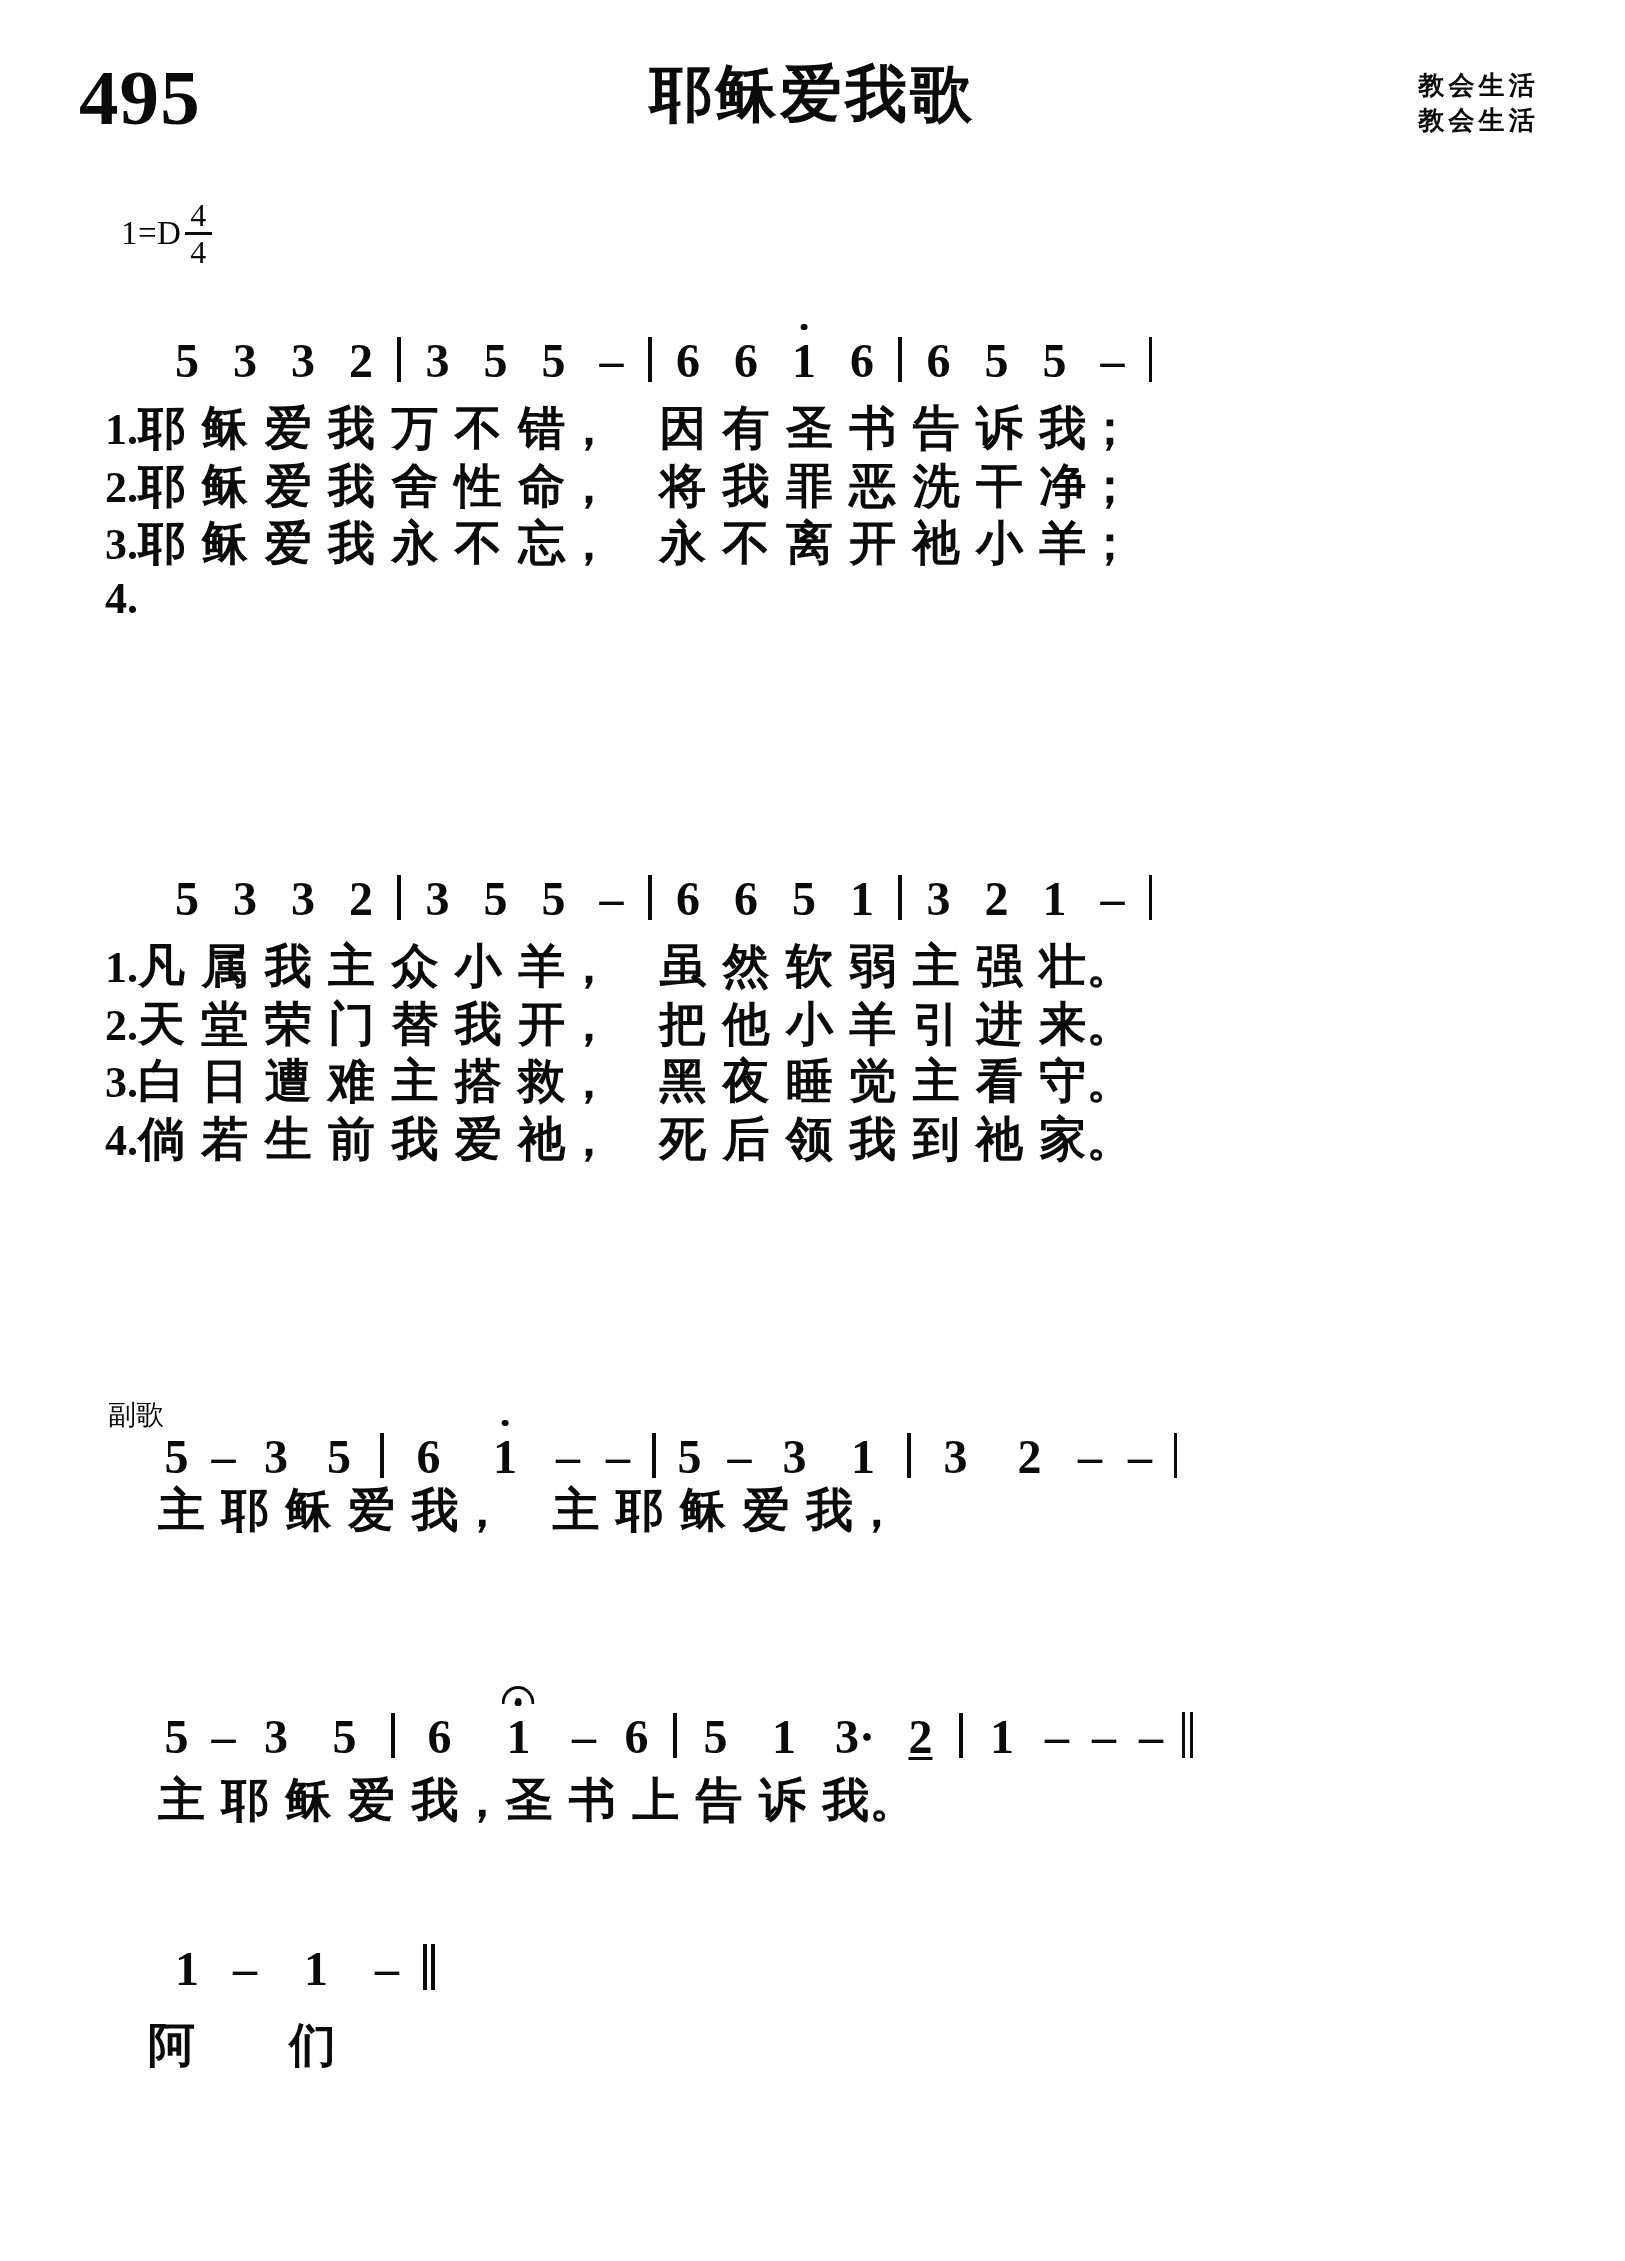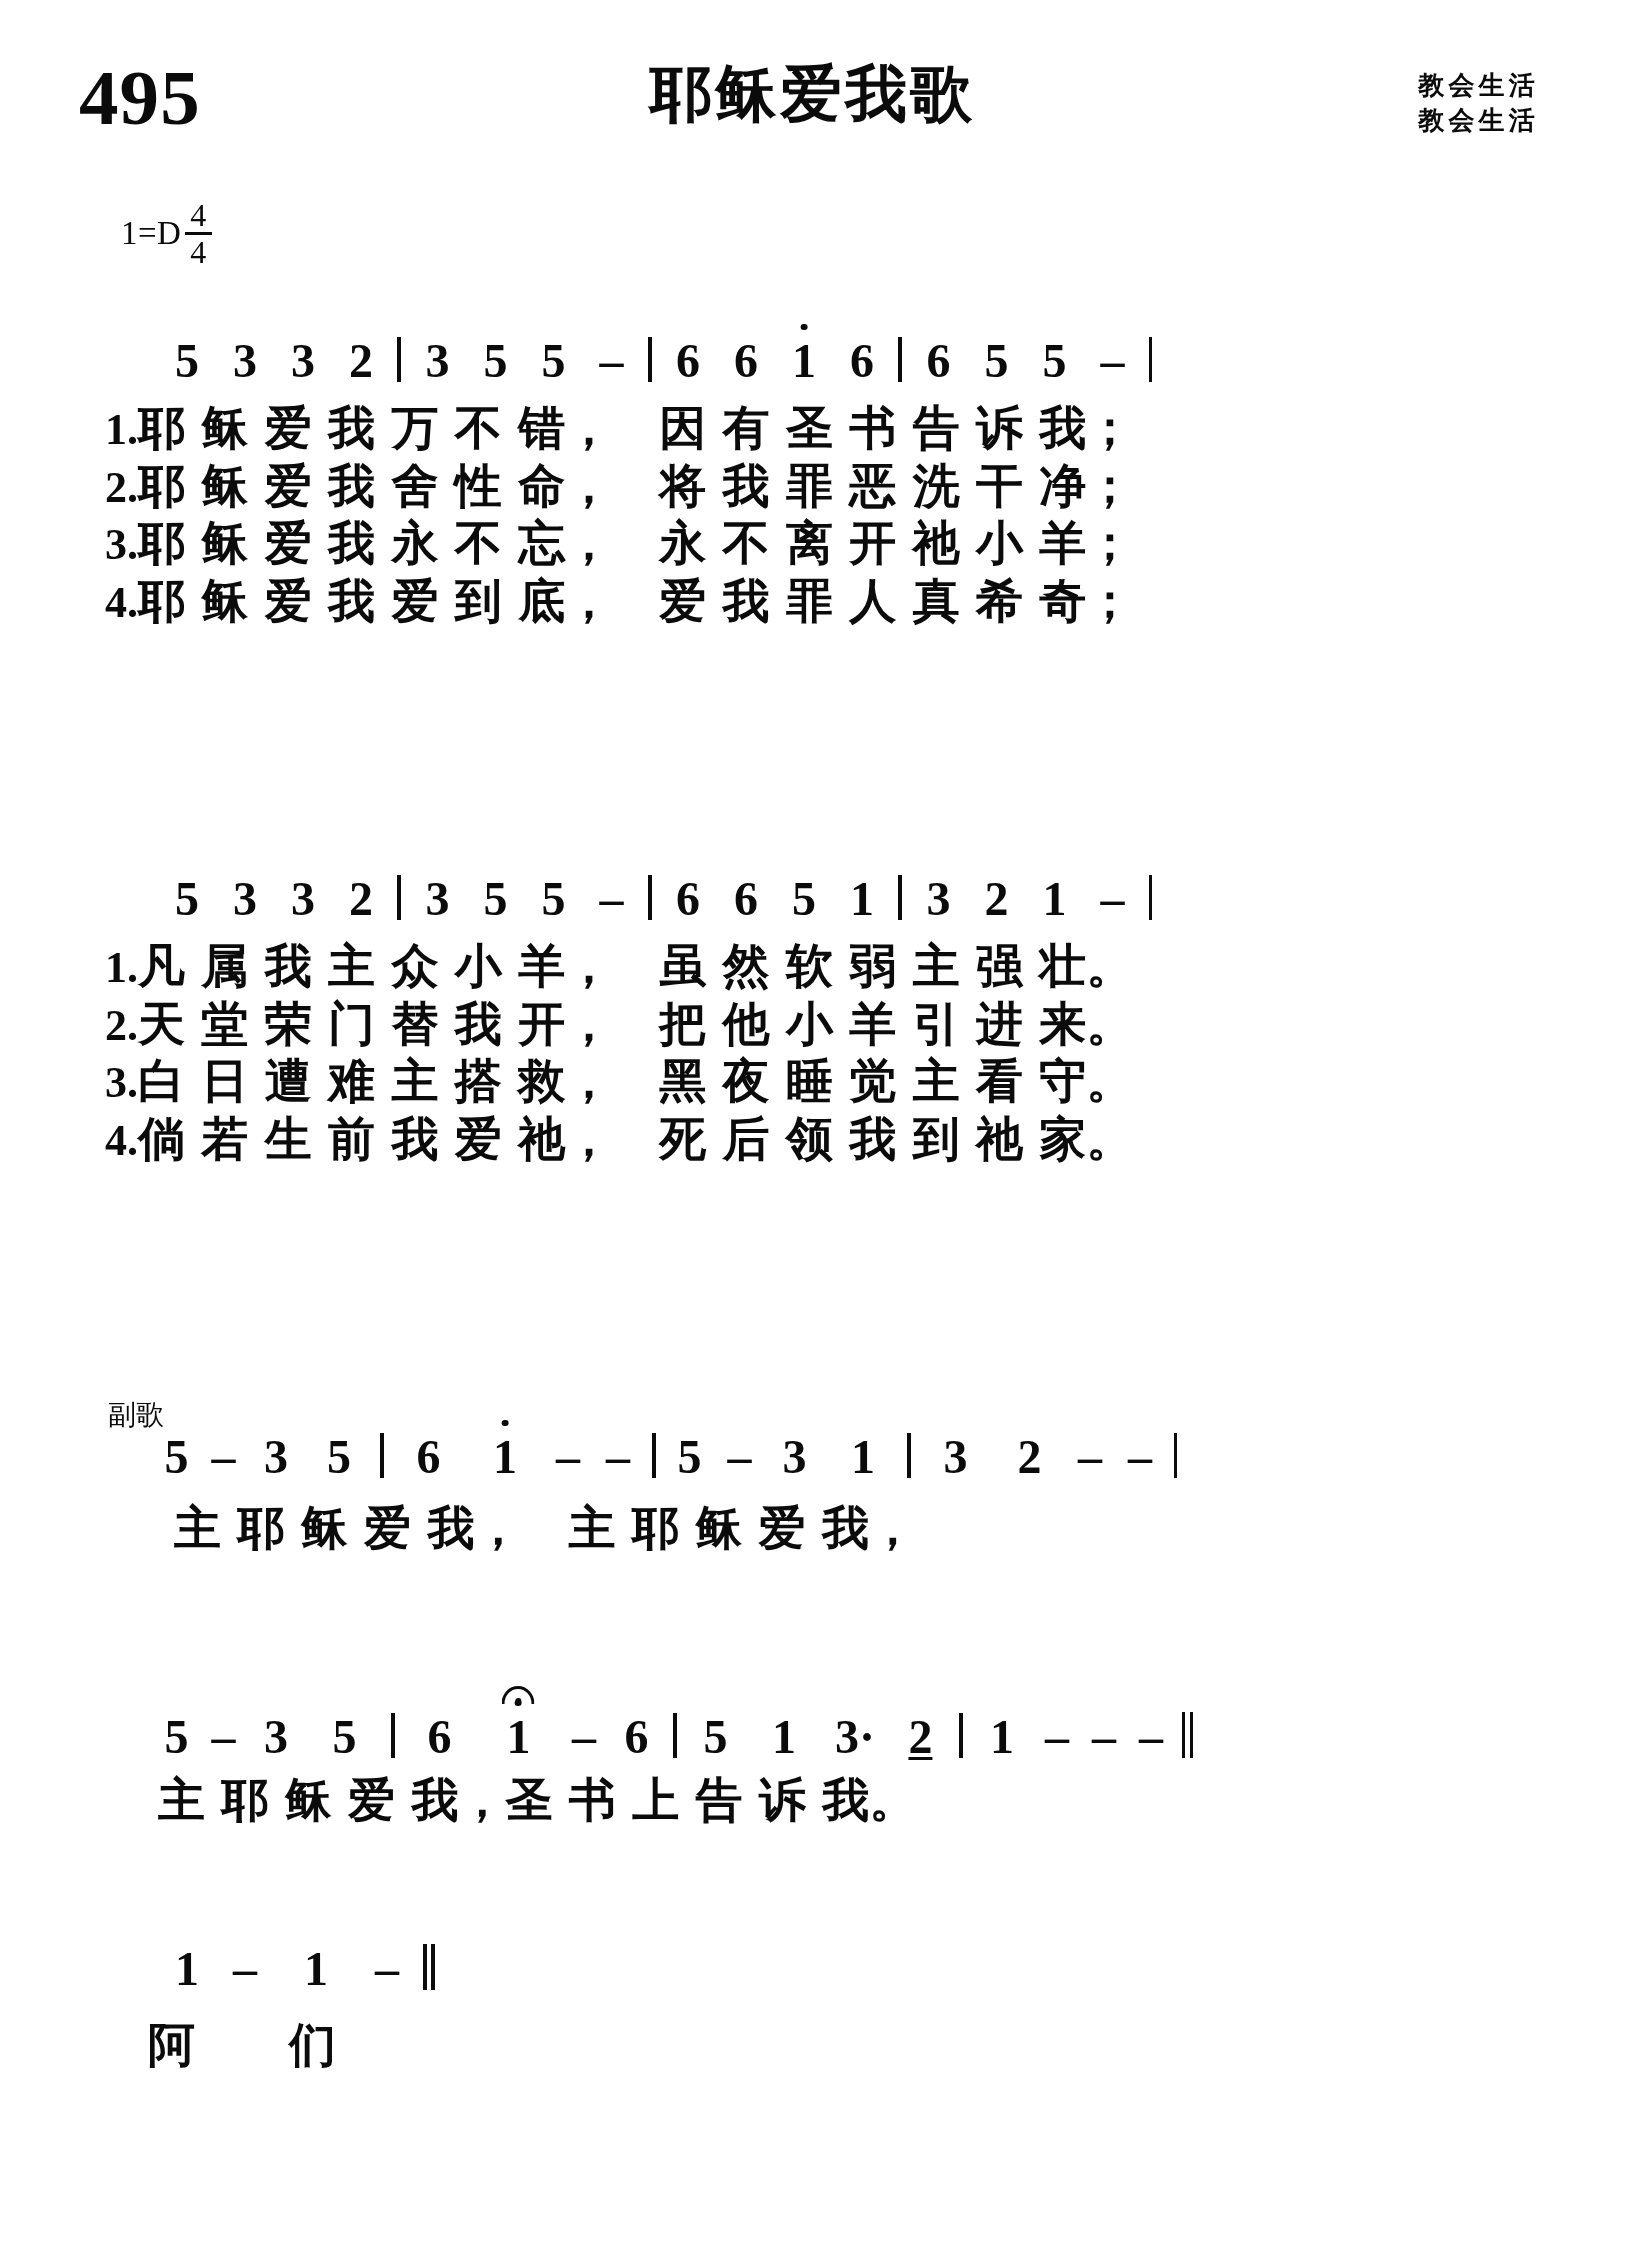--- a/index.html
+++ b/index.html
@@ -253,21 +253,20 @@
       <div class="lyric-line" style="padding-left:105px;">
         <span class="lyric-num">2.</span>
         <span>耶 稣 爱 我 舍 性 命，　将 我 罪 恶 洗 干 净；</span>
       </div>
       <div class="lyric-line" style="padding-left:105px;">
         <span class="lyric-num">3.</span>
         <span>耶 稣 爱 我 永 不 忘，　永 不 离 开 祂 小 羊；</span>
       </div>
       <div class="lyric-line" style="padding-left:105px;">
         <span class="lyric-num">4.</span>
-        <span>耶 稣 爱 我 爱 到 底，　爱 我 罪 人 真 希 奇；</span>
       </div>
     </div>
   </div>
 
   <div class="system" style="top:875px;">
     <div class="notes-row" style="padding-left:158px;">
       <span class="note" style="width:58px;">5</span>
       <span class="note" style="width:58px;">3</span>
       <span class="note" style="width:58px;">3</span>
       <span class="note" style="width:58px;">2</span>
@@ -328,21 +327,21 @@
       <span class="note" style="width:63px;">3</span>
       <span class="note" style="width:74px;">1</span>
       <span class="barline"></span>
       <span class="note" style="width:74px;">3</span>
       <span class="note" style="width:74px;">2</span>
       <span class="note" style="width:47px;">–</span>
       <span class="note" style="width:53px;">–</span>
       <span class="barline"></span>
     </div>
 
-    <div style="margin-top:18px;padding-left:16px;">
+    <div style="">
       <div class="lyric-line" style="padding-left:158px;">
         <span class="lyric-num"></span>
         <span>主 耶 稣 爱 我，　主 耶 稣 爱 我，</span>
       </div>
     </div>
   </div>
 
   <div class="system" style="top:1712px;">
     <div class="notes-row" style="padding-left:153px;">
       <span class="note" style="width:47px;">5</span>

